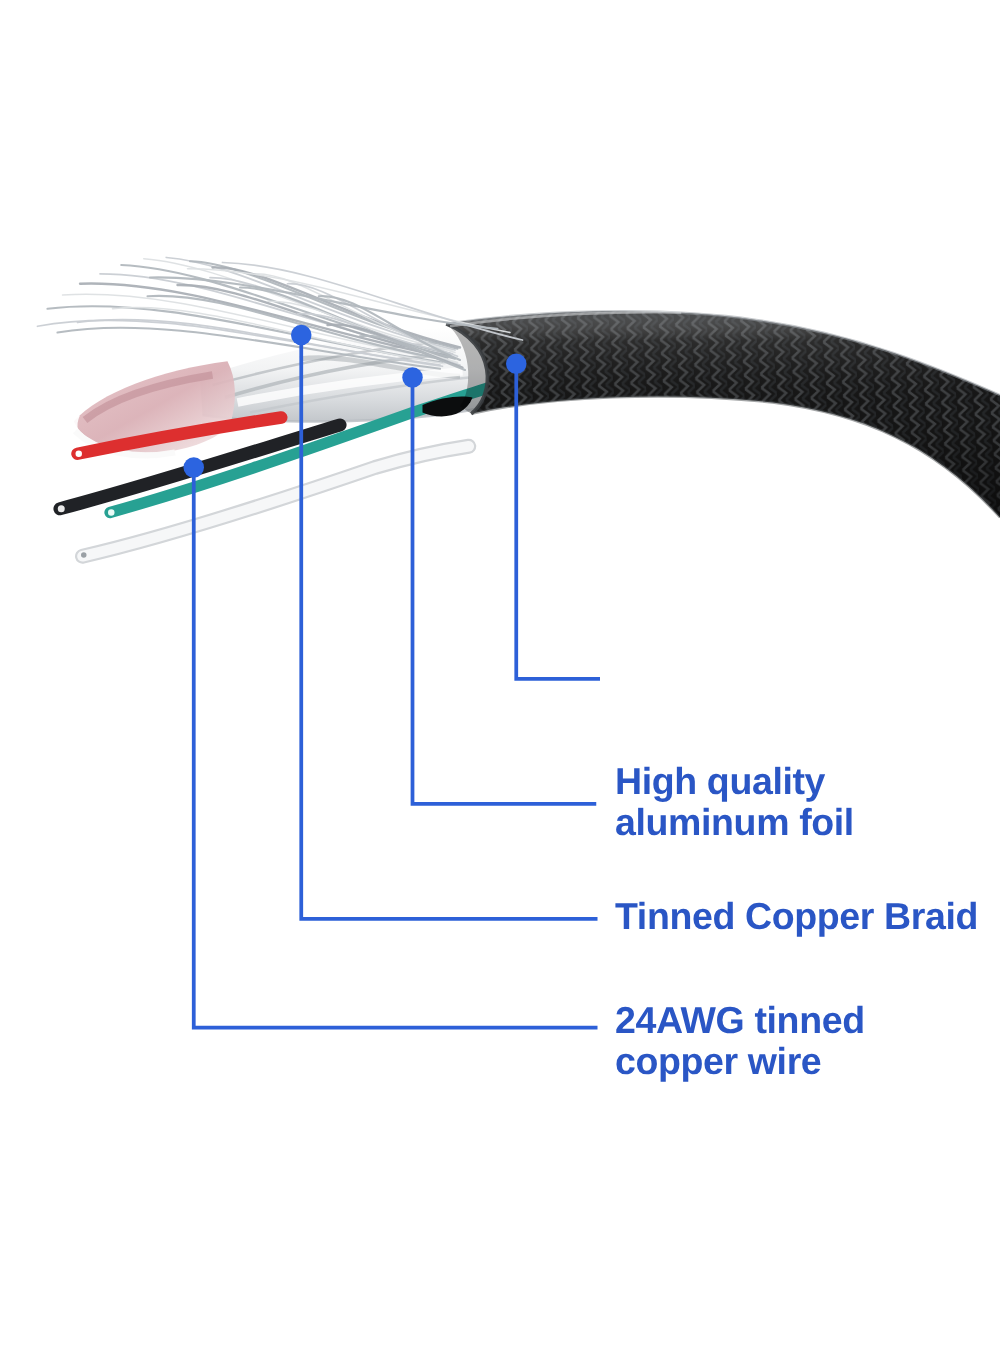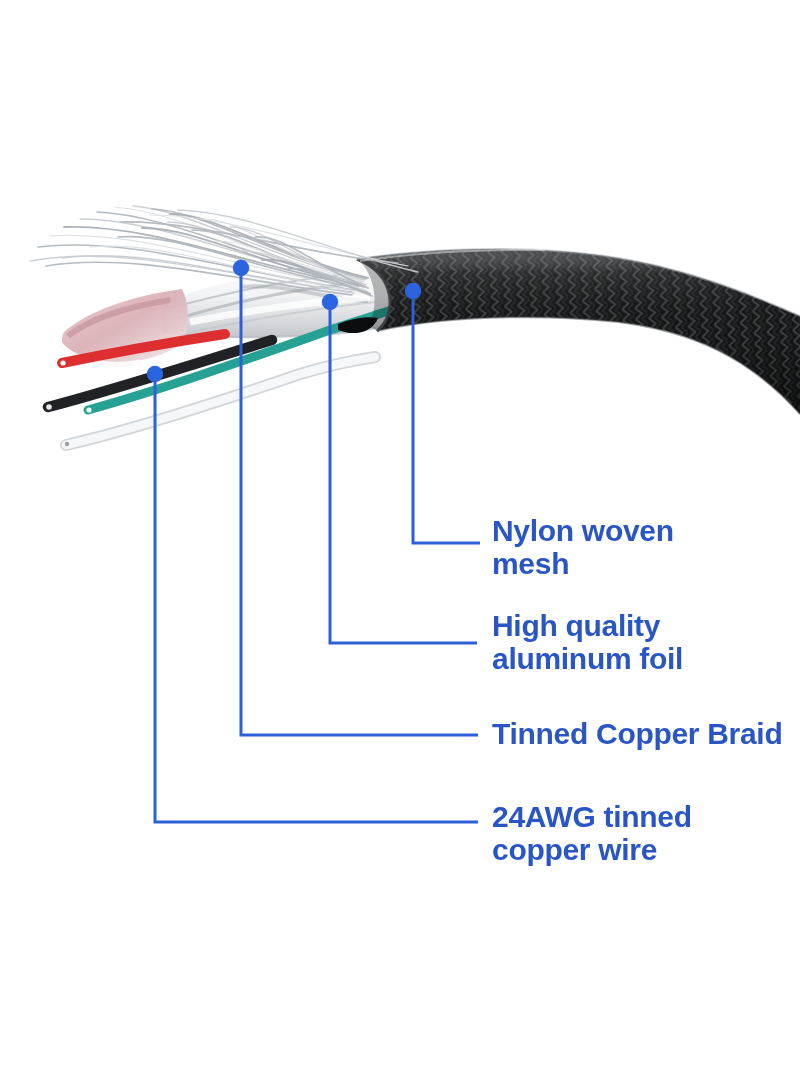--- a/index.html
+++ b/index.html
@@ -134,21 +134,19 @@
       <path class="callout-line" d="M330,302 L330,643 L477,643"></path>
       <path class="callout-line" d="M241,268 L241,735 L478,735"></path>
       <path class="callout-line" d="M155,374 L155,822 L478,822"></path>
       <circle class="callout-dot" cx="241" cy="268" r="8.2"></circle>
       <circle class="callout-dot" cx="330" cy="302" r="8.2"></circle>
       <circle class="callout-dot" cx="413" cy="291" r="8.2"></circle>
       <circle class="callout-dot" cx="155" cy="374" r="8.2"></circle>
     </g>
   </svg>
 
-  <div class="lbl lbl-nylon">Nylon woven
-mesh</div>
   <div class="lbl lbl-foil">High quality
 aluminum foil</div>
   <div class="lbl lbl-braid">Tinned Copper Braid</div>
   <div class="lbl lbl-wire">24AWG tinned
 copper wire</div>
 
 </div>
 
 </body></html>

